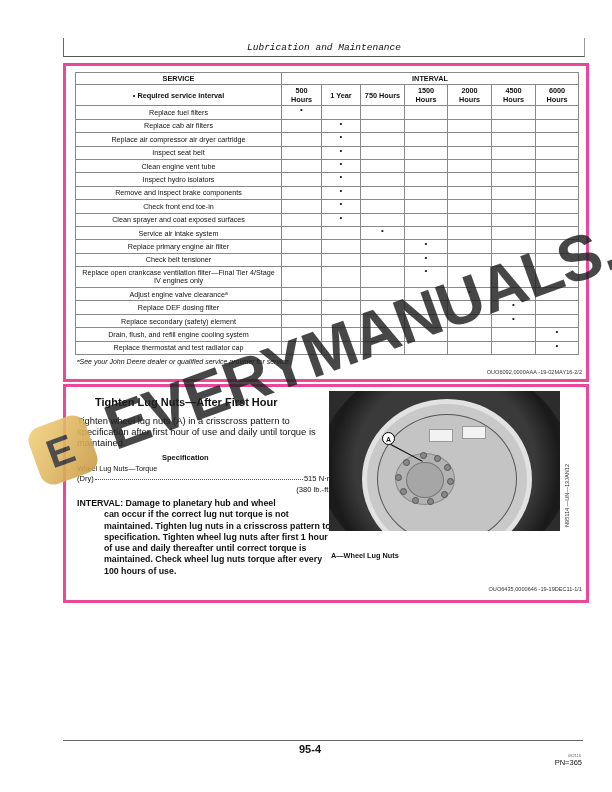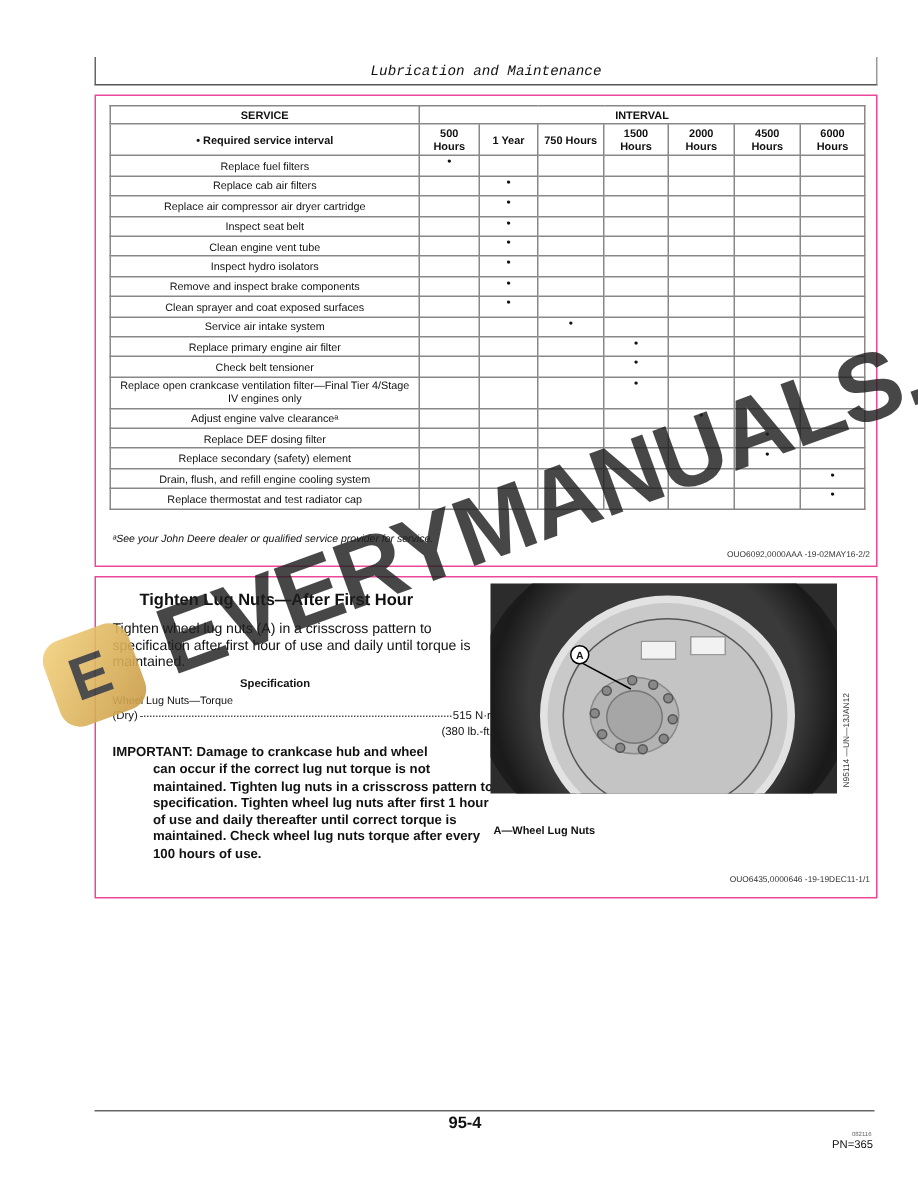--- a/index.html
+++ b/index.html
@@ -1,19 +1,19 @@
 <!DOCTYPE html>
 <html><head>
 <meta charset="utf-8">
 <style>
   html,body{margin:0;padding:0;}
   body{width:612px;height:792px;background:#fff;position:relative;overflow:hidden;font-family:"Liberation Sans",sans-serif;color:#111;}
   .hdr{position:absolute;left:63px;top:38px;width:520px;height:18px;border-left:1px solid #666;border-right:1px solid #999;border-bottom:1px solid #555;}
   .hdr-title{position:absolute;left:0;right:0;top:4px;text-align:center;font-style:italic;font-size:9.5px;font-family:Liberation Mono, monospace;}
-  .box{position:absolute;border:1px solid #ec4899;}
+  .box{position:absolute;border:3px solid #ec4899;}
   .box1{left:63px;top:63px;width:520px;height:313px;}
   .box2{left:63px;top:384px;width:520px;height:213px;}
   table.svc{position:absolute;left:9px;top:6px;border-collapse:collapse;font-size:7.2px;}
   table.svc td,table.svc th{border:1px solid #888;padding:0 3px;height:11.4px;vertical-align:middle;}
   table.svc th{font-weight:bold;text-align:center;font-size:7.3px;}
   table.svc td.dot{text-align:center;font-size:8px;line-height:6px;vertical-align:top;padding-top:1px;}
   .col-svc{width:199px;text-align:center;}
   .fn{position:absolute;left:11px;top:292px;font-style:italic;font-size:7px;}
   .ref1{position:absolute;right:4px;top:303px;font-size:5.6px;color:#333;}
   h2.lug{position:absolute;left:29px;top:9px;margin:0;font-size:11px;font-weight:bold;}
@@ -136,20 +136,30 @@
           <td class="col-svc">Remove and inspect brake components</td>
           <td class="dot"></td>
           <td class="dot">•</td>
           <td class="dot"></td>
           <td class="dot"></td>
           <td class="dot"></td>
           <td class="dot"></td>
           <td class="dot"></td>
         </tr>
         <tr>
+          <td class="col-svc">Check front end toe-in</td>
+          <td class="dot"></td>
+          <td class="dot">•</td>
+          <td class="dot"></td>
+          <td class="dot"></td>
+          <td class="dot"></td>
+          <td class="dot"></td>
+          <td class="dot"></td>
+        </tr>
+        <tr>
           <td class="col-svc">Clean sprayer and coat exposed surfaces</td>
           <td class="dot"></td>
           <td class="dot">•</td>
           <td class="dot"></td>
           <td class="dot"></td>
           <td class="dot"></td>
           <td class="dot"></td>
           <td class="dot"></td>
         </tr>
         <tr>
@@ -253,21 +263,21 @@
   <div class="lug-body">Tighten wheel lug nuts (A) in a crisscross pattern to specification after first hour of use and daily until torque is maintained.</div>
   <div class="spec-h">Specification</div>
   <div class="spec-l">Wheel Lug Nuts—Torque</div>
   <div class="spec-dry">
     <span>(Dry)</span>
     <span class="lead"></span>
     <span>515 N·m</span>
   </div>
   <div class="spec-alt">(380 lb.-ft.)</div>
   <div class="imp">
-    <span>IMPORTANT: Damage to crankcase hub and wheel</span>
+    <span>INTERVAL: Damage to planetary hub and wheel</span>
     <span class="ind">can occur if the correct lug nut torque is not maintained. Tighten lug nuts in a crisscross pattern to specification. Tighten wheel lug nuts after first 1 hour of use and daily thereafter until correct torque is maintained. Check wheel lug nuts torque after every 100 hours of use.</span>
   </div>
 
   <div class="photo">
     <div class="tire"></div>
     <div class="rim">
       <div class="rim-inner"></div>
     </div>
     <div class="label1" style="left:100px"></div>
     <div class="label2" style="left:133px;top:35px"></div>

